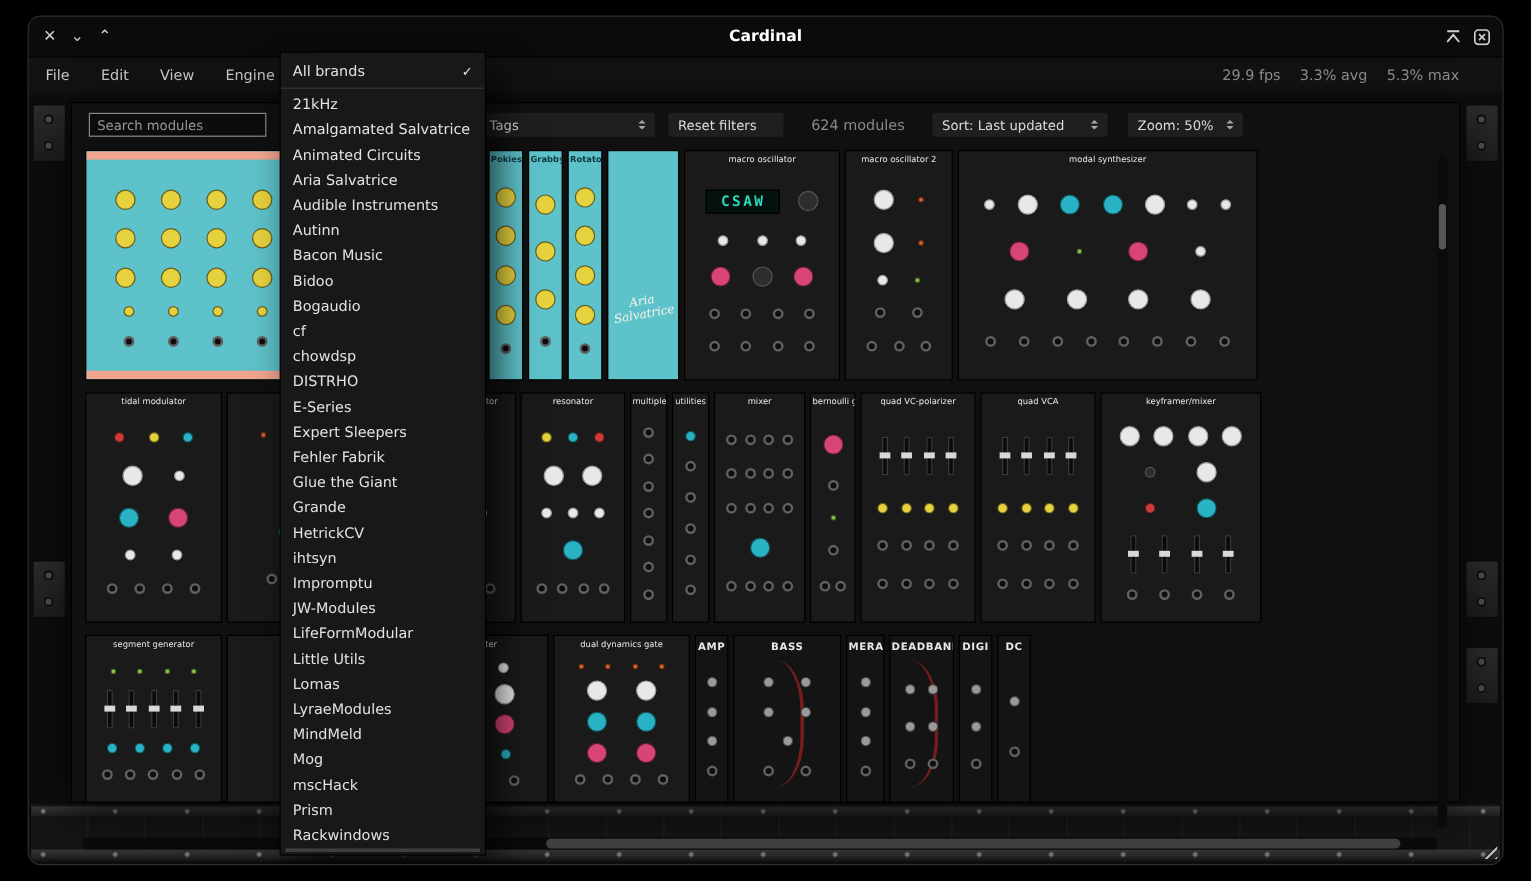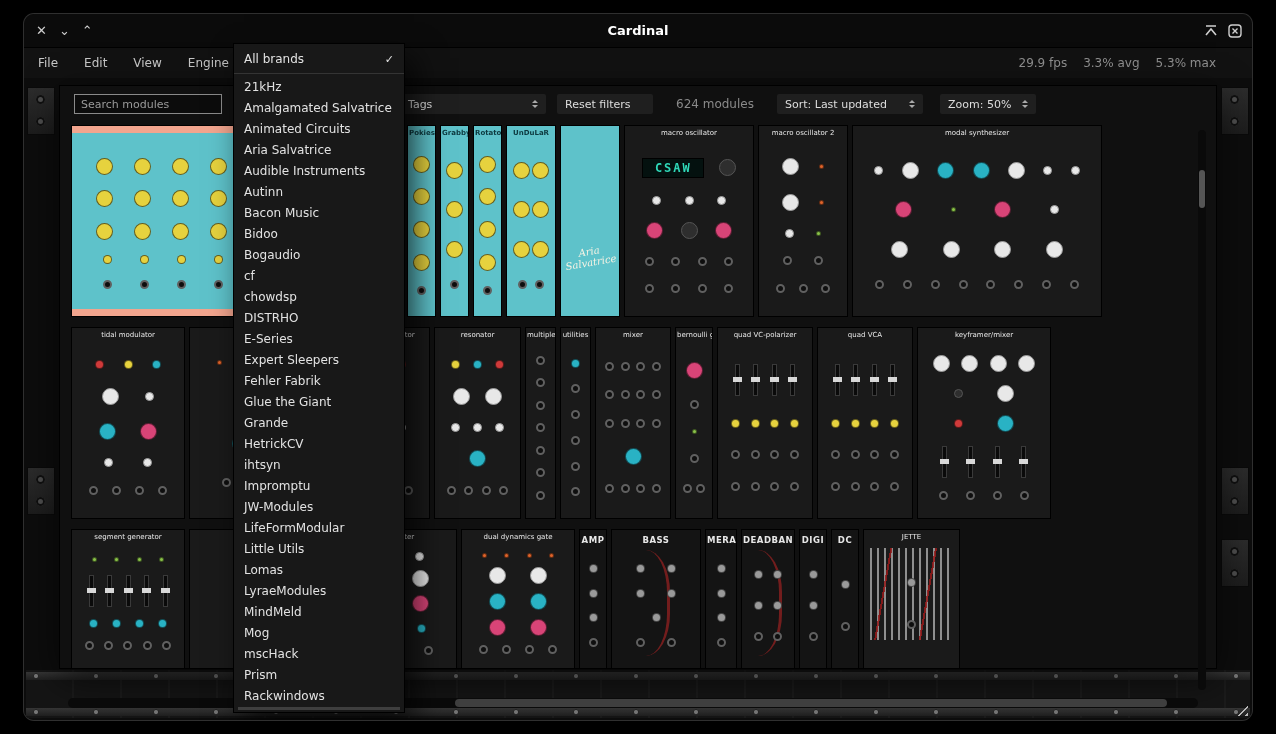--- a/index.html
+++ b/index.html
@@ -307,41 +307,20 @@
                 <span class="dot" style="height: 17px; width: 17px; background: rgb(230, 210, 62);"></span>
               </div>
               <div class="deco-row">
                 <span class="dot" style="height: 17px; width: 17px; background: rgb(230, 210, 62);"></span>
               </div>
               <div class="deco-row">
                 <span class="dot jack" style="height: 9px; width: 9px; background: rgb(14, 14, 14);"></span>
               </div>
             </div>
           </div>
-          <div class="module m-teal" style="width: 48px;">
-            <div class="mod-title">UnDuLaR</div>
-            <div class="mod-body">
-              <div class="deco-row">
-                <span class="dot" style="height: 17px; width: 17px; background: rgb(230, 210, 62);"></span>
-                <span class="dot" style="height: 17px; width: 17px; background: rgb(230, 210, 62);"></span>
-              </div>
-              <div class="deco-row">
-                <span class="dot" style="height: 17px; width: 17px; background: rgb(230, 210, 62);"></span>
-                <span class="dot" style="height: 17px; width: 17px; background: rgb(230, 210, 62);"></span>
-              </div>
-              <div class="deco-row">
-                <span class="dot" style="height: 17px; width: 17px; background: rgb(230, 210, 62);"></span>
-                <span class="dot" style="height: 17px; width: 17px; background: rgb(230, 210, 62);"></span>
-              </div>
-              <div class="deco-row">
-                <span class="dot jack" style="height: 9px; width: 9px; background: rgb(14, 14, 14);"></span>
-                <span class="dot jack" style="height: 9px; width: 9px; background: rgb(14, 14, 14);"></span>
-              </div>
-            </div>
-          </div>
           <div class="module m-teal" style="width: 58px;">
             <div class="mod-title"></div>
             <div class="mod-body">
               <div class="signature">Aria Salvatrice</div>
             </div>
           </div>
           <div class="module m-dark" style="width: 128px;">
             <div class="mod-title">macro oscillator</div>
             <div class="mod-body">
               <div class="deco-row">
@@ -950,32 +929,20 @@
               <div class="deco-row">
                 <span class="dot" style="height: 9px; width: 9px; background: rgb(154, 154, 154);"></span>
               </div>
               <div class="deco-row">
                 <span class="dot jack" style="height: 9px; width: 9px; background: rgb(14, 14, 14);"></span>
               </div>
             </div>
           </div>
           <div class="module m-mog" style="width: 26px;">
             <div class="mod-title">DC</div>
-            <div class="mod-body">
-              <div class="deco-row">
-                <span class="dot" style="height: 9px; width: 9px; background: rgb(154, 154, 154);"></span>
-              </div>
-              <div class="deco-row">
-                <span class="dot jack" style="height: 9px; width: 9px; background: rgb(14, 14, 14);"></span>
-              </div>
-            </div>
-          </div>
-          <div class="module m-jette" style="width: 95px;">
-            <div class="mod-title">JETTE</div>
-            <div class="strings"></div>
             <div class="mod-body">
               <div class="deco-row">
                 <span class="dot" style="height: 9px; width: 9px; background: rgb(154, 154, 154);"></span>
               </div>
               <div class="deco-row">
                 <span class="dot jack" style="height: 9px; width: 9px; background: rgb(14, 14, 14);"></span>
               </div>
             </div>
           </div>
         </div>

